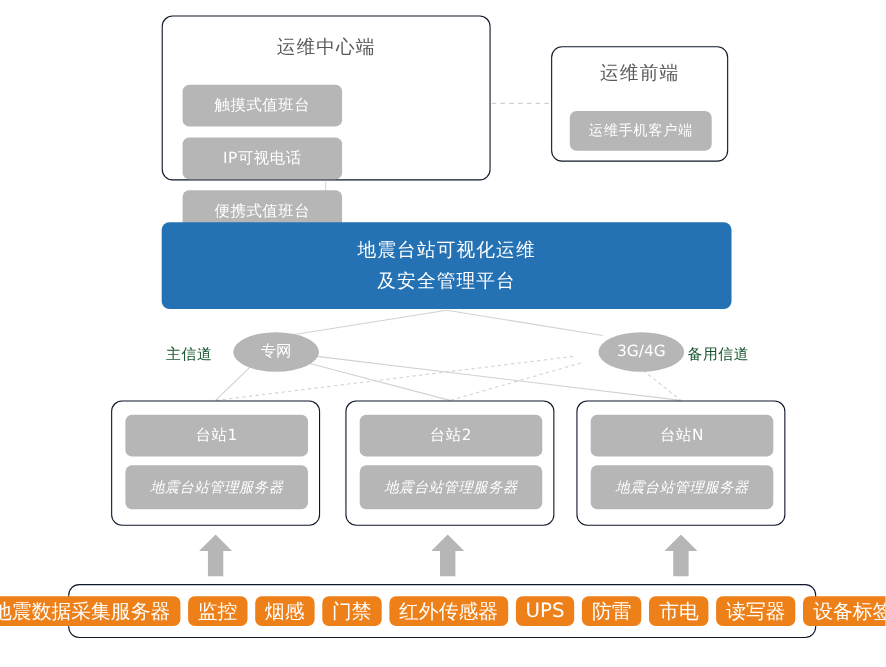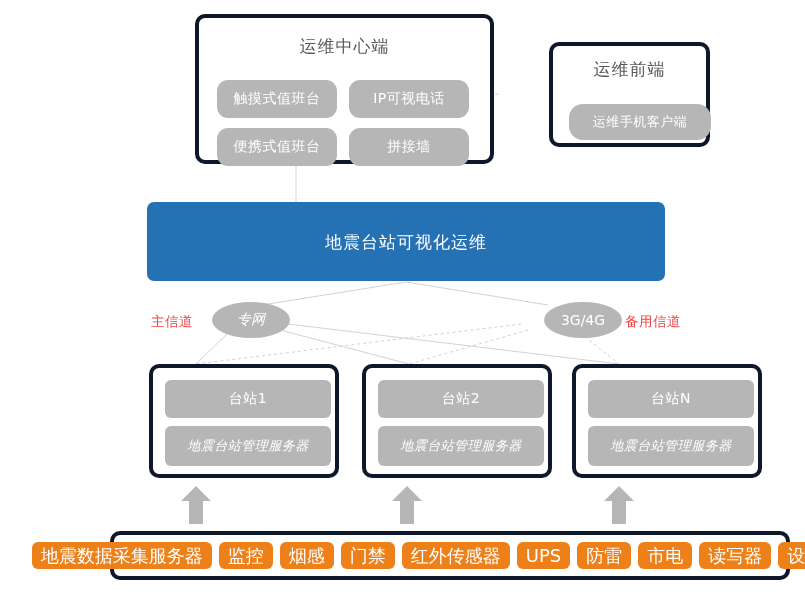--- a/index.html
+++ b/index.html
@@ -30,26 +30,25 @@
     width: 805px;
     height: 606px;
     pointer-events: none;
     z-index: 1;
   }
 
   
   .panel {
     position: absolute;
     background: #ffffff;
-    border: 4px solid #0f172a;
+    border: 1px solid #0f172a;
     border-radius: 10px;
     box-sizing: border-box;
     z-index: 2;
     box-shadow: 0 0 2px rgba(0,0,0,0.03);
-    margin-left: 48px;
   }
 
   .panel-title {
     text-align: center;
     color: #59595b;
     font-size: 17px;
     letter-spacing: 1px;
     line-height: 1;
   }
 
@@ -79,44 +78,41 @@
   #panel-center .chip-grid {
     position: absolute;
     left: 18px;
     top: 62px;
     width: 263px;
     display: flex;
     flex-wrap: wrap;
     gap: 10px 12px;
   }
   #panel-center .gray-chip {
-    width: 120px;
+    width: 145px;
     height: 38px;
-    border-radius: 11px;
   }
 
   
   #panel-front {
     left: 501px;
     top: 42px;
     width: 161px;
     height: 105px;
   }
   #panel-front .panel-title {
     margin-top: 16px;
-    font-family: Liberation Mono, monospace;
   }
   #panel-front .gray-chip {
     position: absolute;
     left: 16px;
     top: 58px;
-    width: 142px;
+    width: 129px;
     height: 36px;
     font-size: 13px;
-    border-radius: 14px;
   }
 
   
   #platform-banner {
     position: absolute;
     left: 147px;
     top: 202px;
     width: 518px;
     height: 79px;
     background: #2471b4;
@@ -142,31 +138,30 @@
     justify-content: center;
     color: #ffffff;
     font-size: 14px;
     z-index: 3;
   }
   #ellipse-primary {
     left: 212px;
     top: 302px;
     width: 78px;
     height: 36px;
-    font-style: italic;
   }
   #ellipse-backup {
     left: 544px;
     top: 302px;
     width: 78px;
     height: 36px;
   }
   .channel-label {
     position: absolute;
-    color: #ef4444;
+    color: #14532d;
     font-size: 13.5px;
     z-index: 3;
     letter-spacing: 0.5px;
   }
   #label-primary  { left: 151px; top: 313px; }
   #label-backup   { left: 625px; top: 313px; }
 
   
   .station-panel {
     position: absolute;
@@ -265,20 +260,21 @@
     </div>
   </div>
 
   <div class="panel" id="panel-front">
     <div class="panel-title">运维前端</div>
     <div class="gray-chip">运维手机客户端</div>
   </div>
 
   <div id="platform-banner">
     <span>地震台站可视化运维</span>
+    <span>及安全管理平台</span>
   </div>
 
   <div class="channel-label" id="label-primary">主信道</div>
   <div class="ellipse" id="ellipse-primary">专网</div>
   <div class="ellipse" id="ellipse-backup">3G/4G</div>
   <div class="channel-label" id="label-backup">备用信道</div>
 
   <div class="panel station-panel" id="station-0">
     <div class="gray-chip chip-name">台站1</div>
     <div class="gray-chip chip-server">地震台站管理服务器</div>

